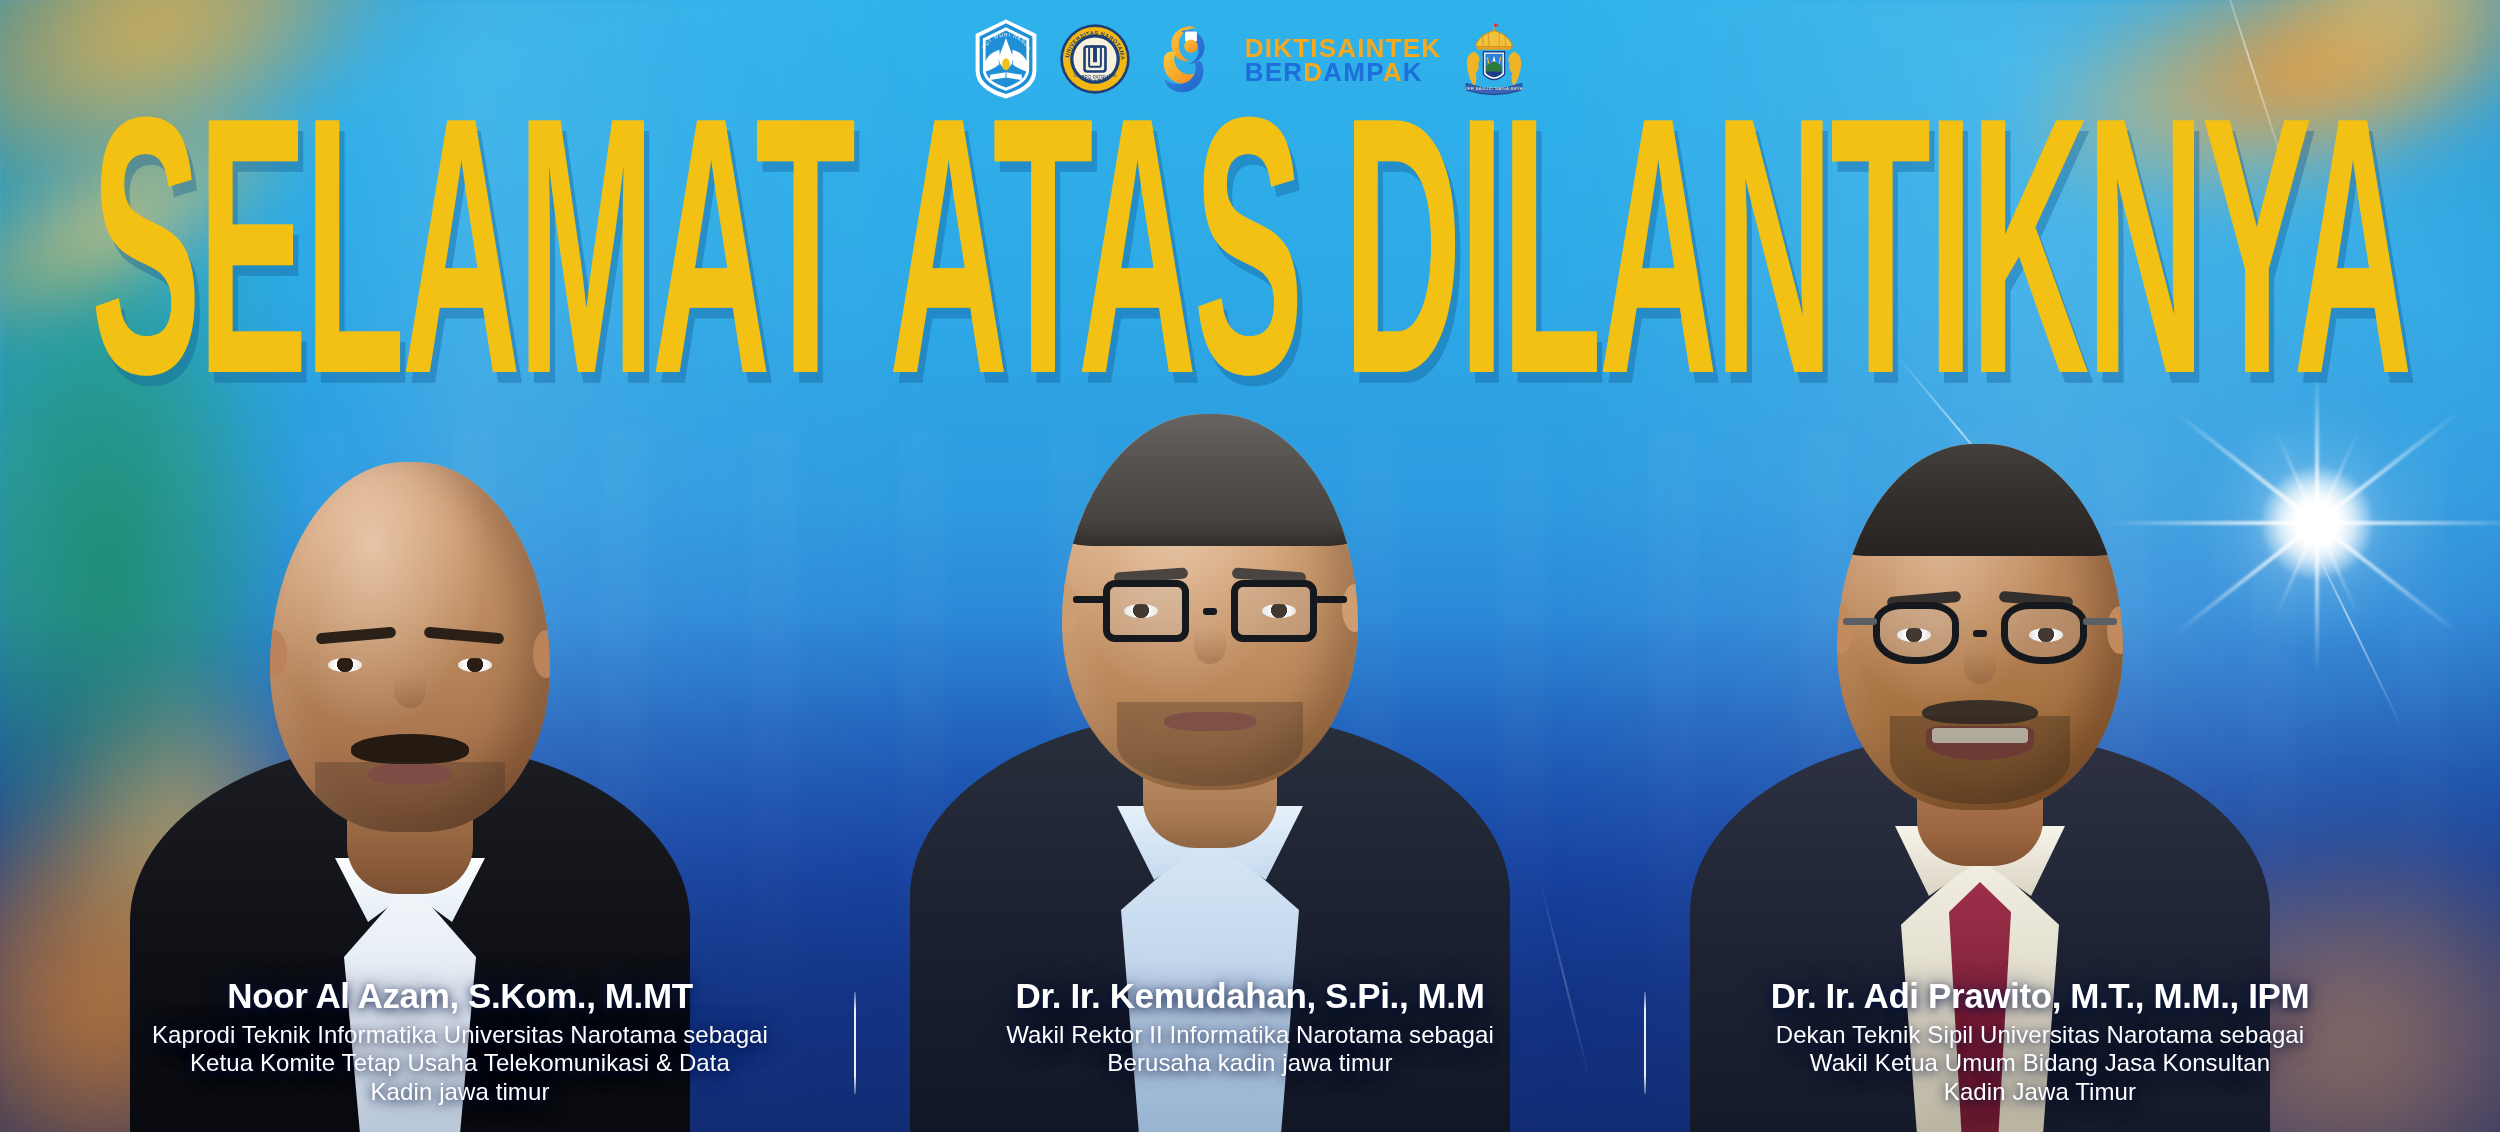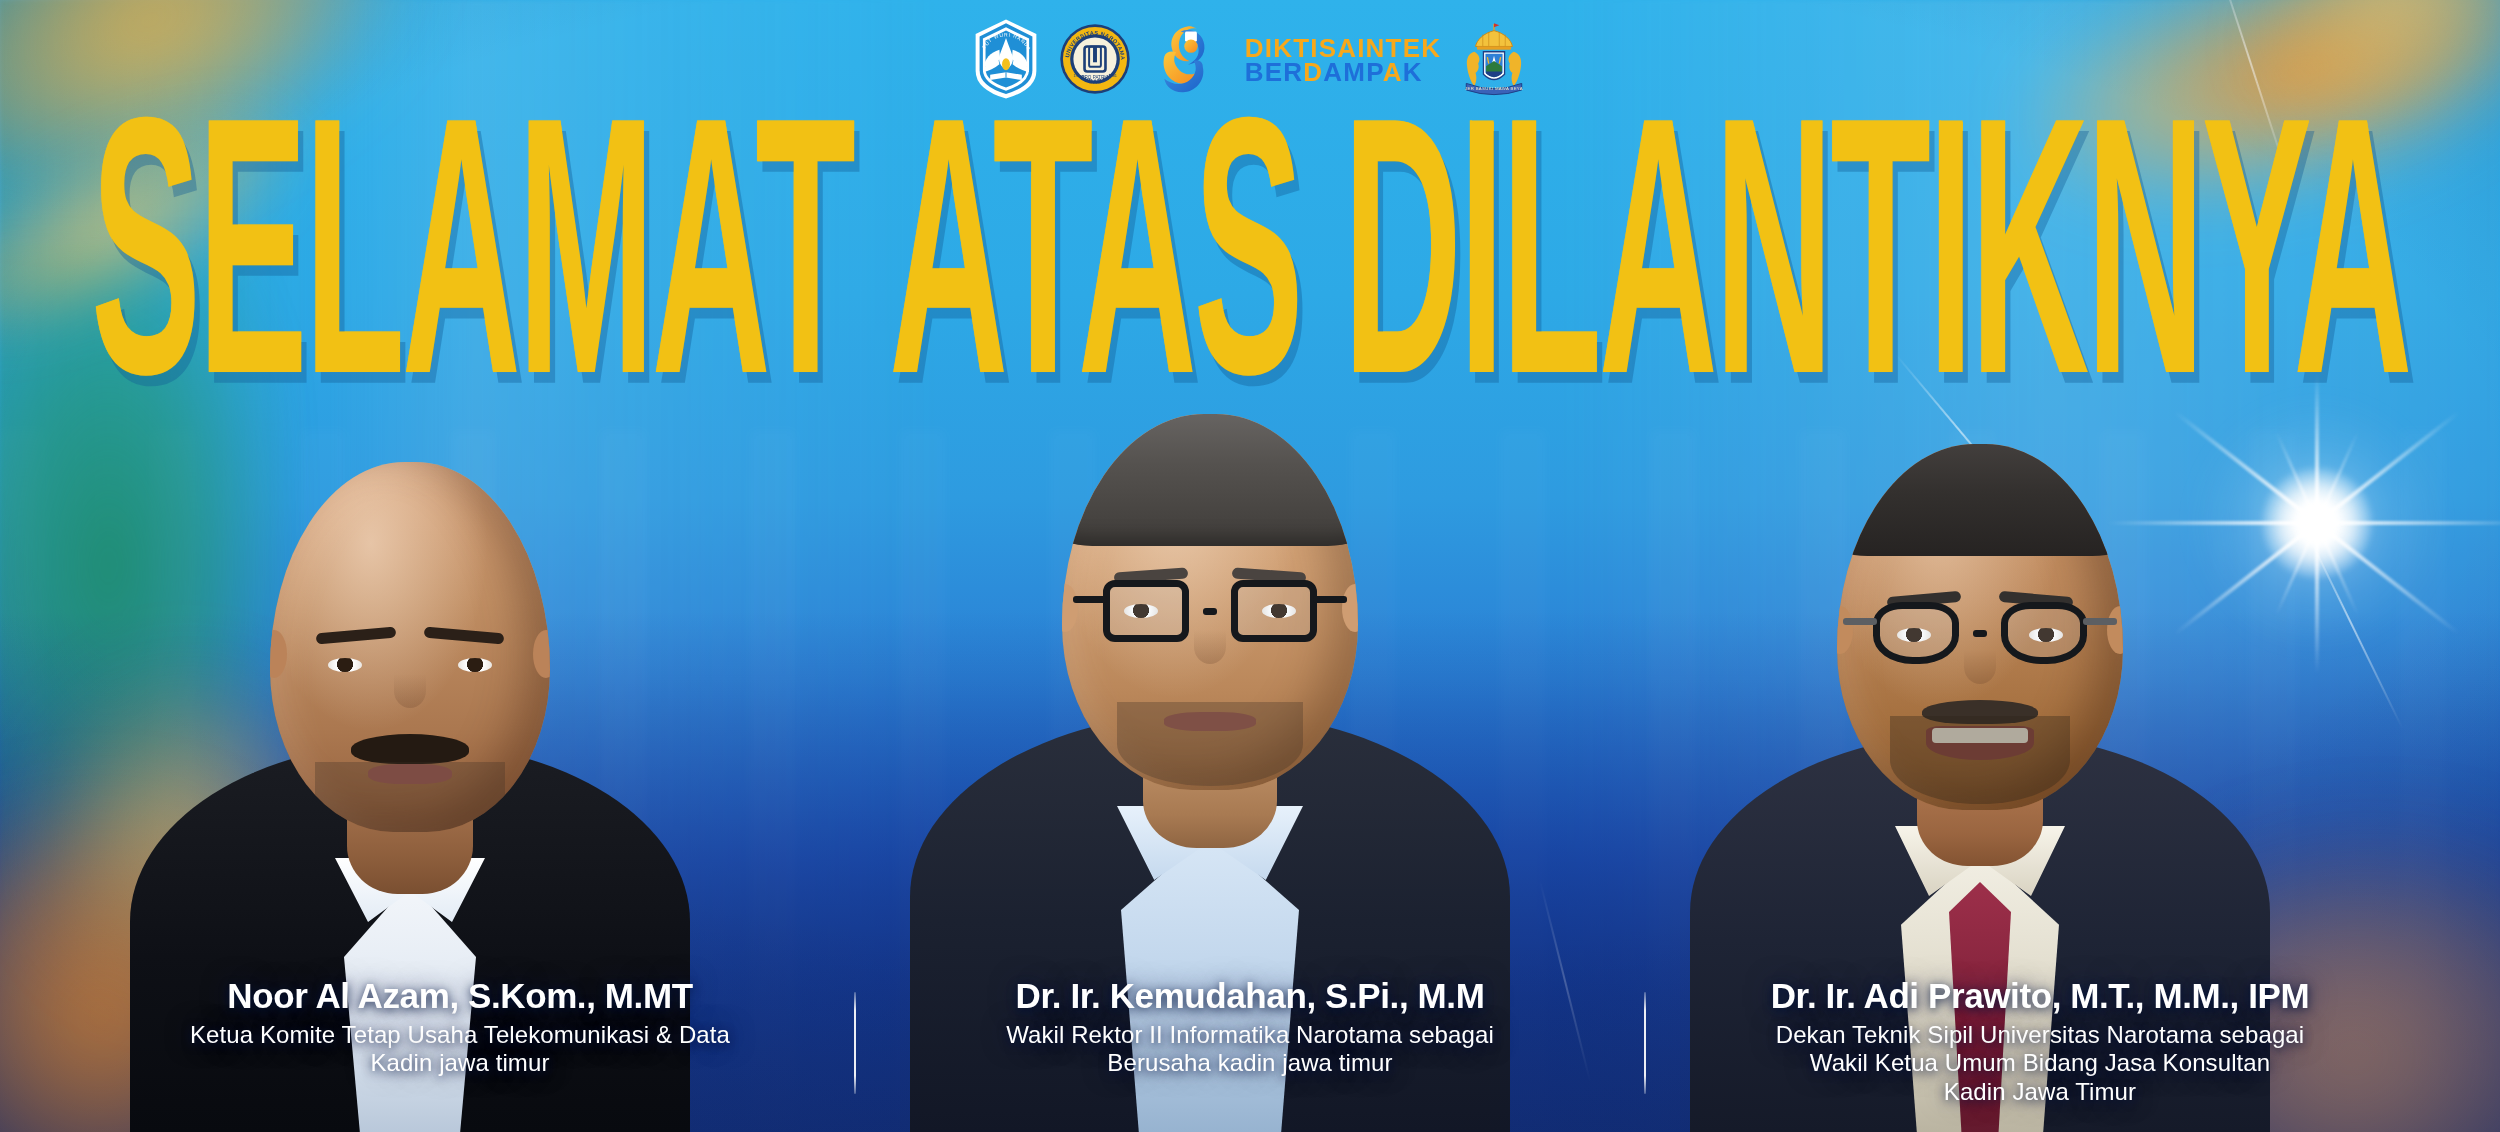--- a/index.html
+++ b/index.html
@@ -492,20 +492,21 @@
         <text x="50" y="106" text-anchor="middle" font-size="6.5" fill="#F3E8C8" font-family="Liberation Sans, sans-serif" letter-spacing=".5">JER BASUKI MAWA BEYA</text>
       </svg>
     </div>
   </div>
 
   <div class="captions">
 
     <div class="cap">
       <div class="name">Noor Al Azam, S.Kom., M.MT</div>
       <div class="role">
+        <div>Kaprodi Teknik Informatika Universitas Narotama sebagai</div>
         <div>Ketua Komite Tetap Usaha Telekomunikasi &amp; Data</div>
         <div>Kadin jawa timur</div>
       </div>
     </div>
 
     <div class="cap-div"></div>
 
     <div class="cap">
       <div class="name">Dr. Ir. Kemudahan, S.Pi., M.M</div>
       <div class="role">

